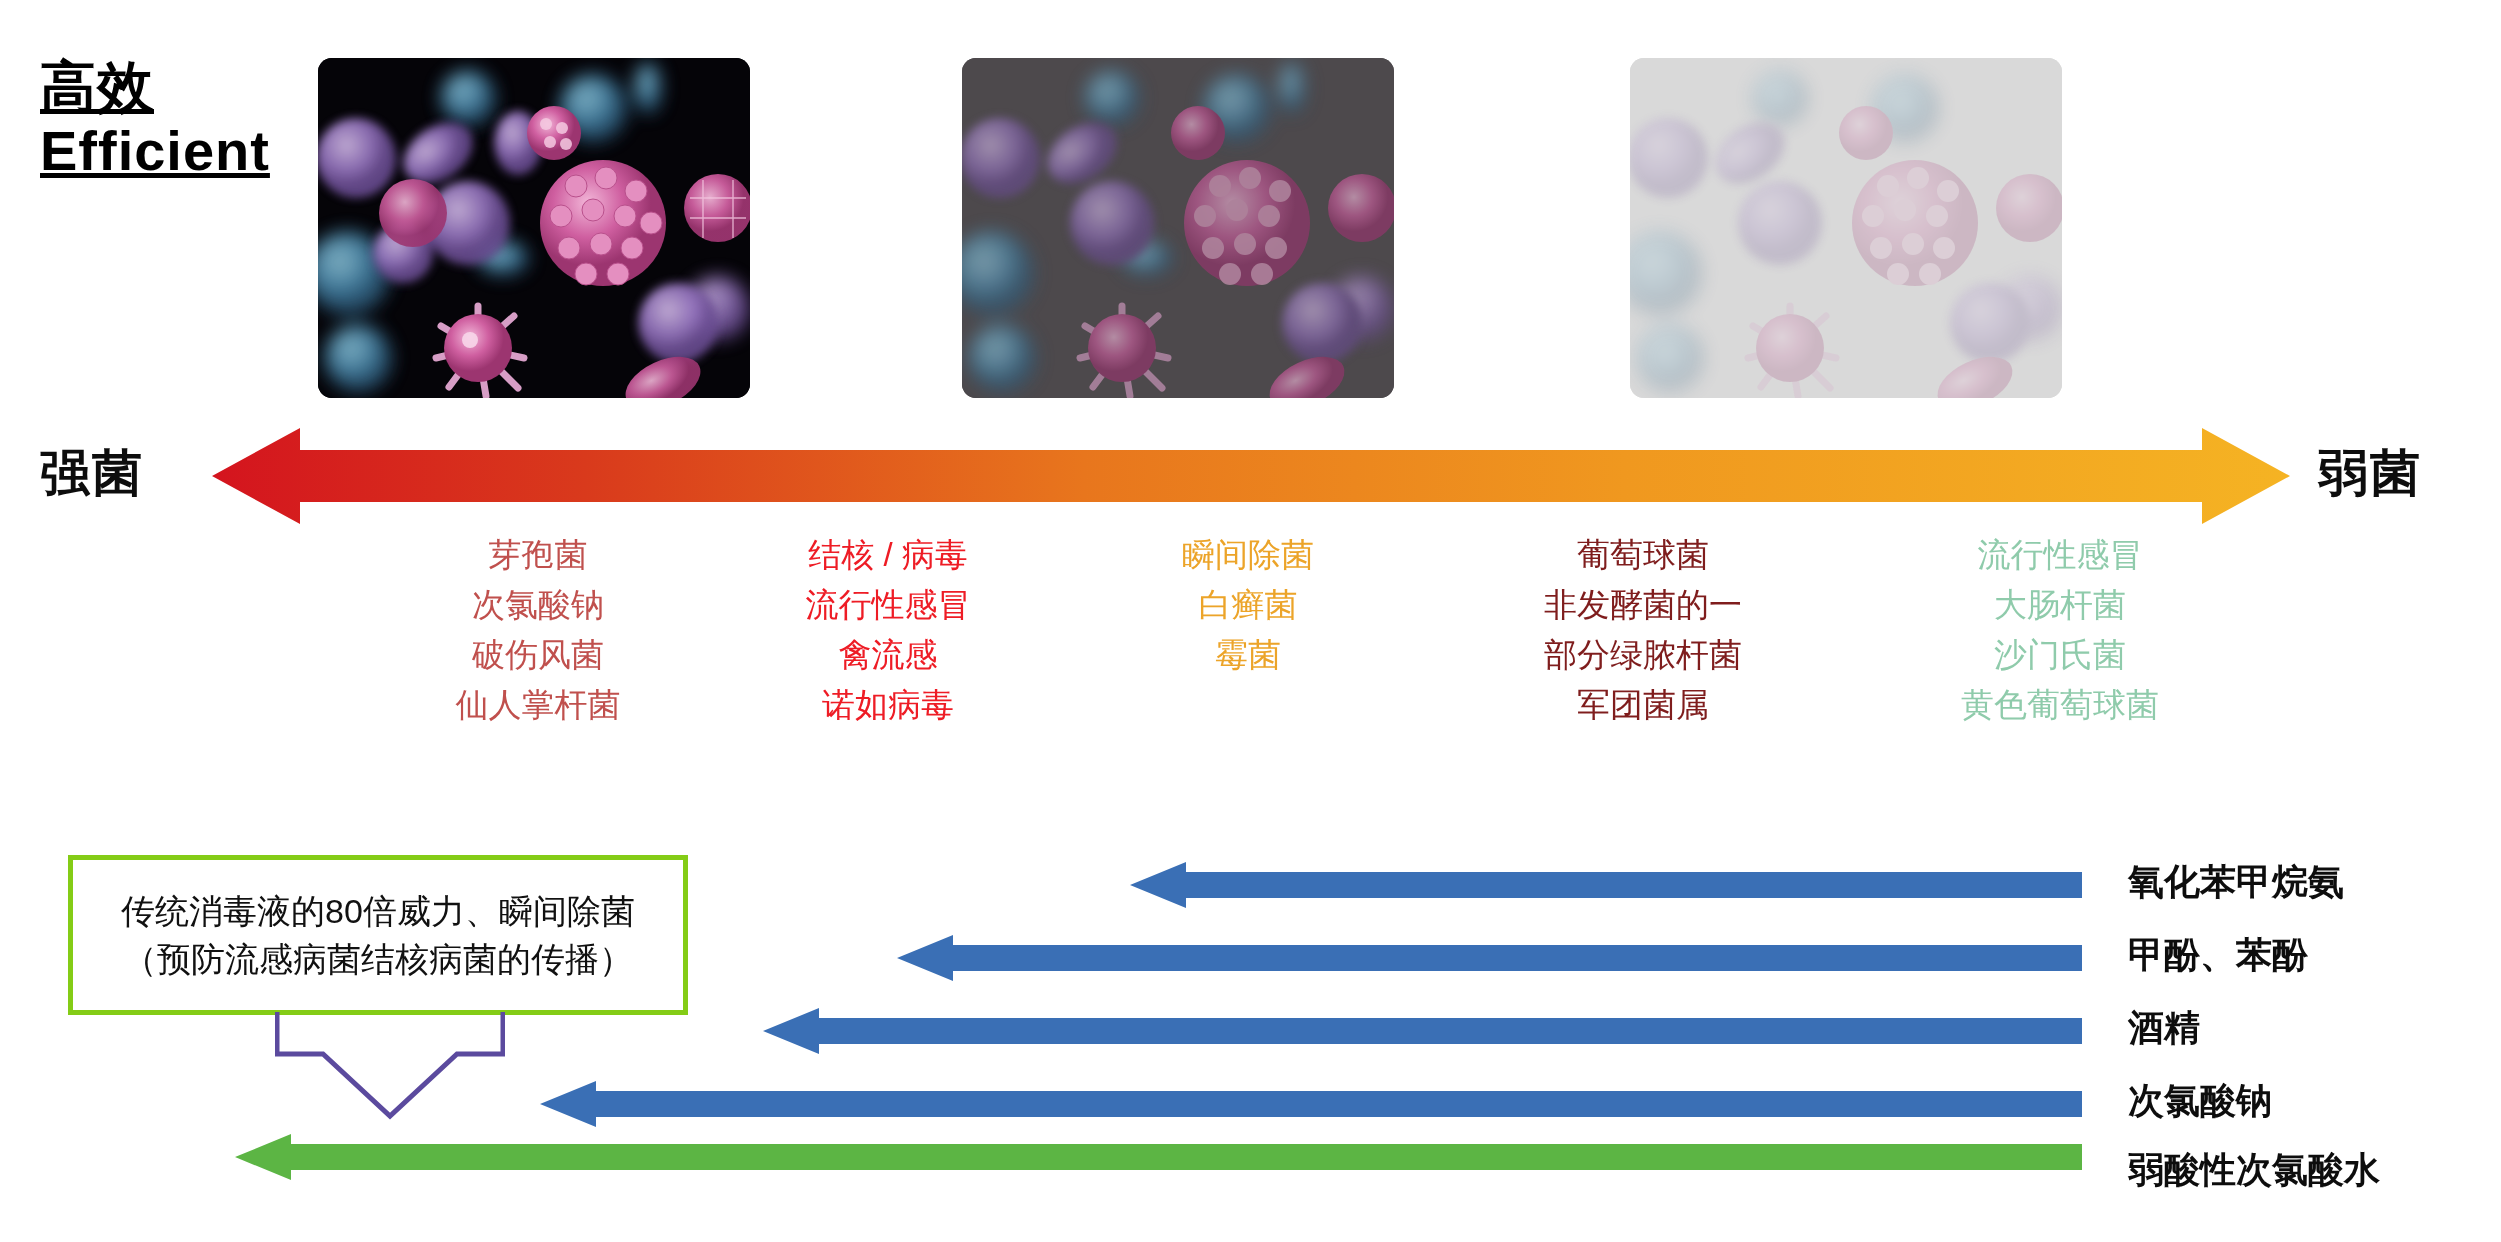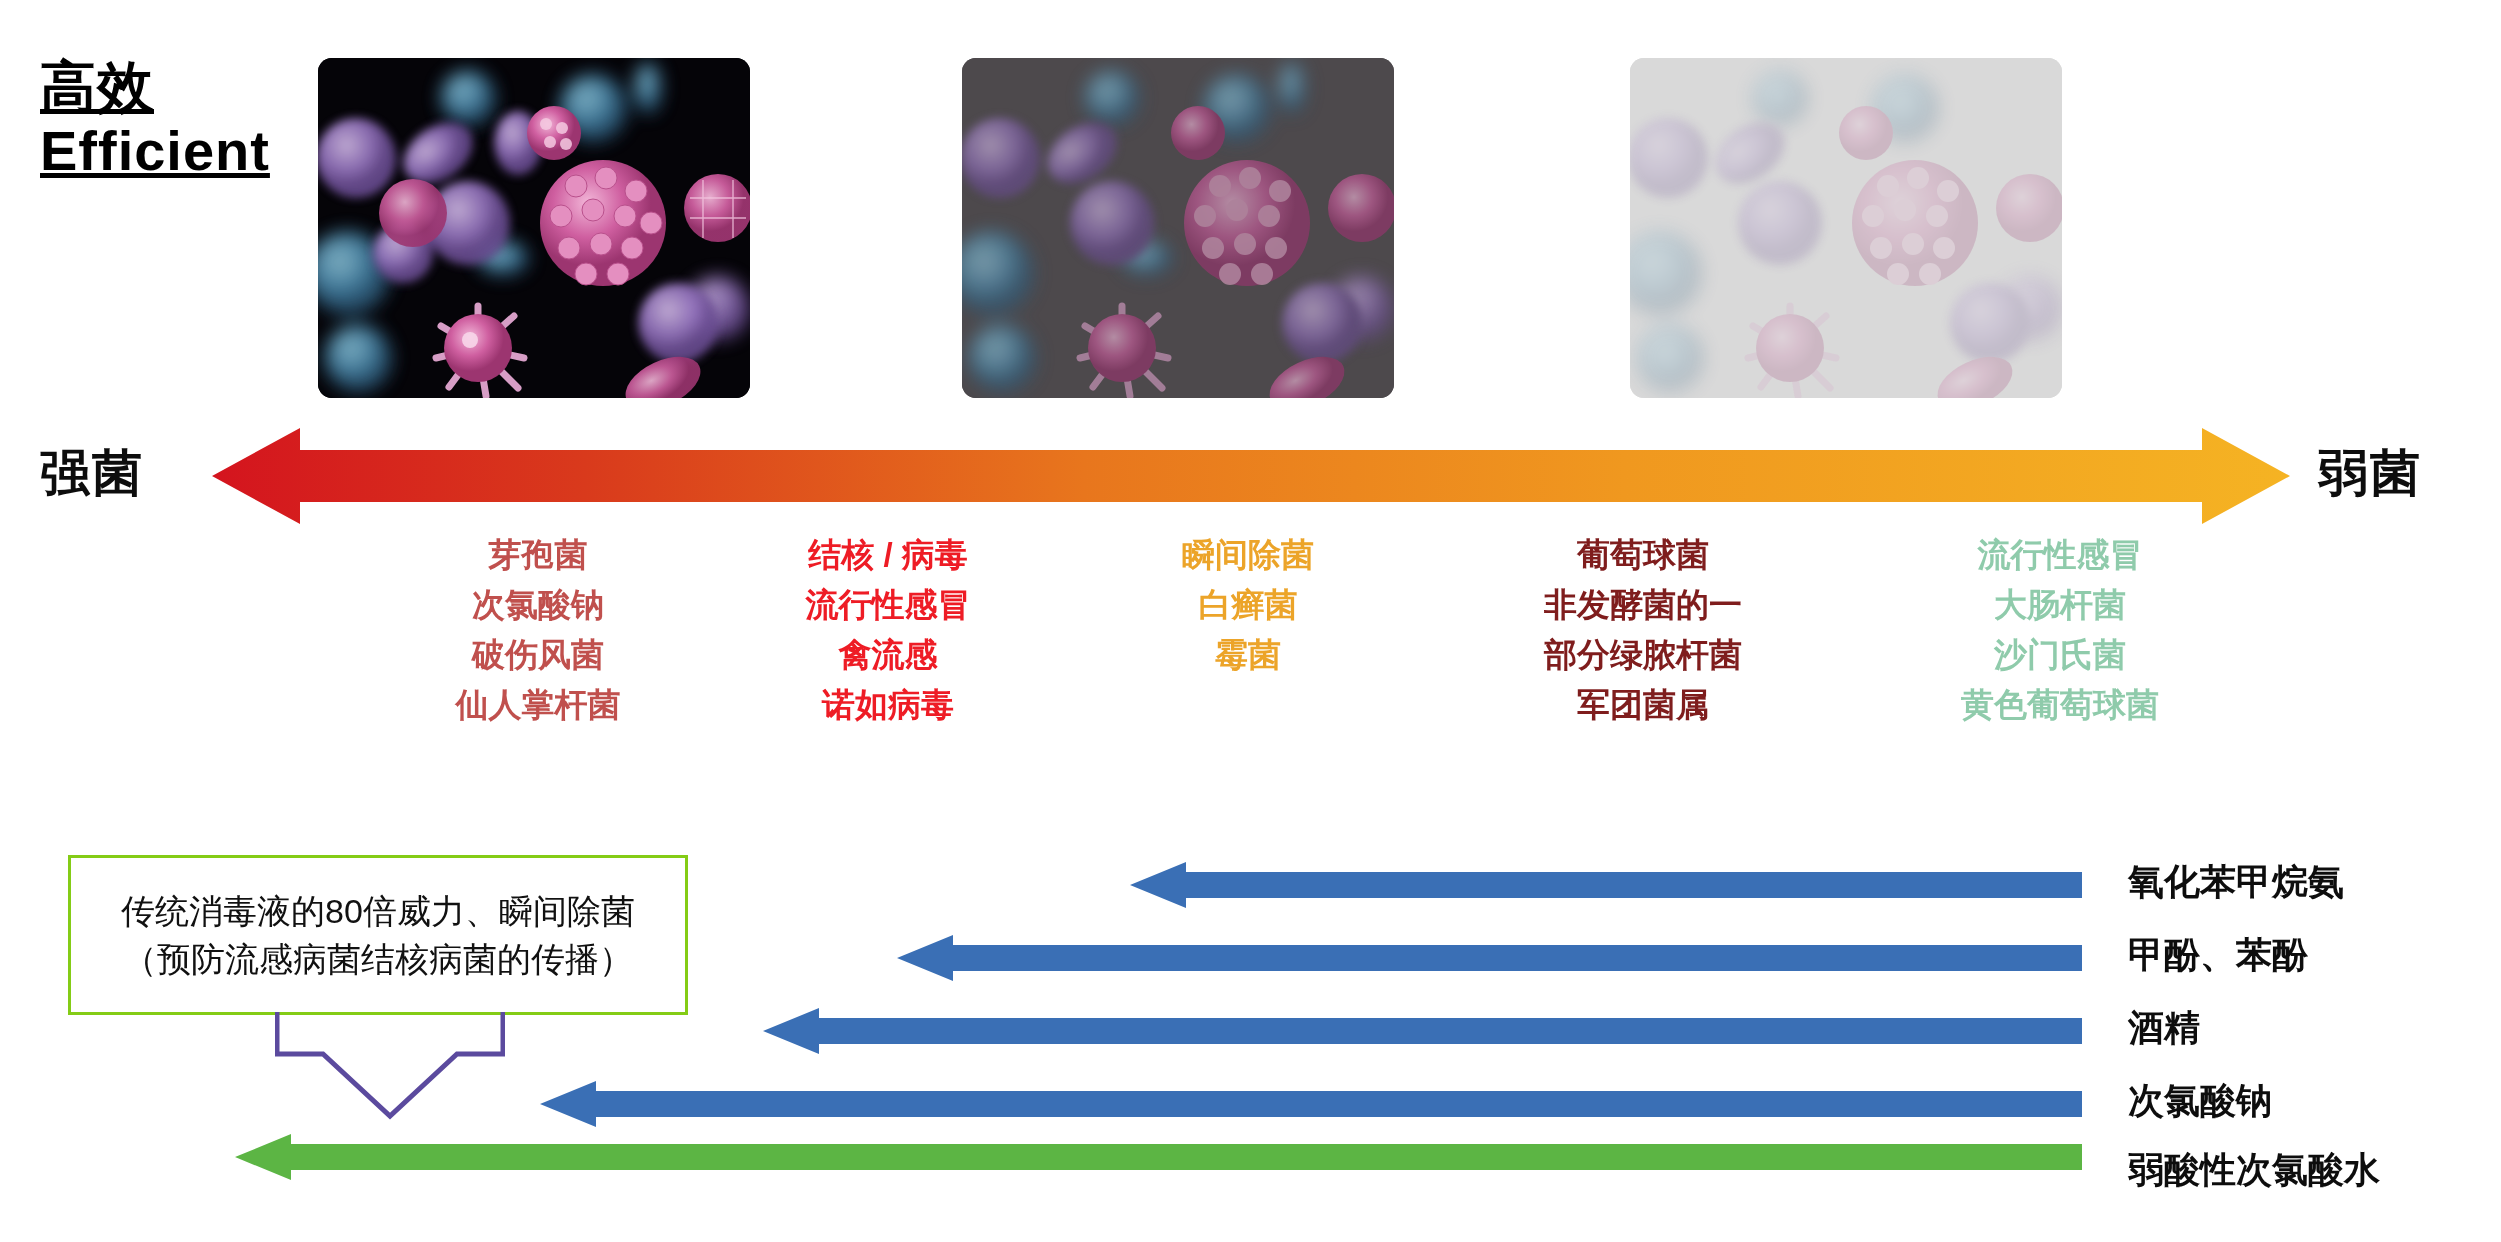--- a/index.html
+++ b/index.html
@@ -36,28 +36,28 @@
   .pole-left  { left: 40px;  top: 440px; }
   .pole-right { left: 2318px; top: 440px; }
 
   
   .grad-arrow { position: absolute; left: 212px; top: 428px; width: 2078px; height: 96px; }
 
   
   .cols { position: absolute; left: 0; top: 530px; width: 2501px; height: 260px; }
   .col {
     position: absolute; top: 0; text-align: center;
-    font-size: 33px; line-height: 50px; white-space: nowrap; font-weight: bold;
+    font-size: 33px; line-height: 50px; white-space: nowrap;
   }
   .col div { white-space: nowrap; }
 
   
   .callout {
     position: absolute; left: 68px; top: 855px; width: 620px; height: 160px;
-    border: 3px solid #84cc16; background: #ffffff;
+    border: 5px solid #84cc16; background: #ffffff;
     display: flex; flex-direction: column; align-items: center; justify-content: center;
   }
   .callout div {
     font-size: 34px; line-height: 48px; color: #111111;
     font-weight: 500; white-space: nowrap;
   }
   .callout-pointer { position: absolute; left: 275px; top: 1010px; width: 230px; height: 110px; }
 
   
   .darrow { position: absolute; height: 46px; }

